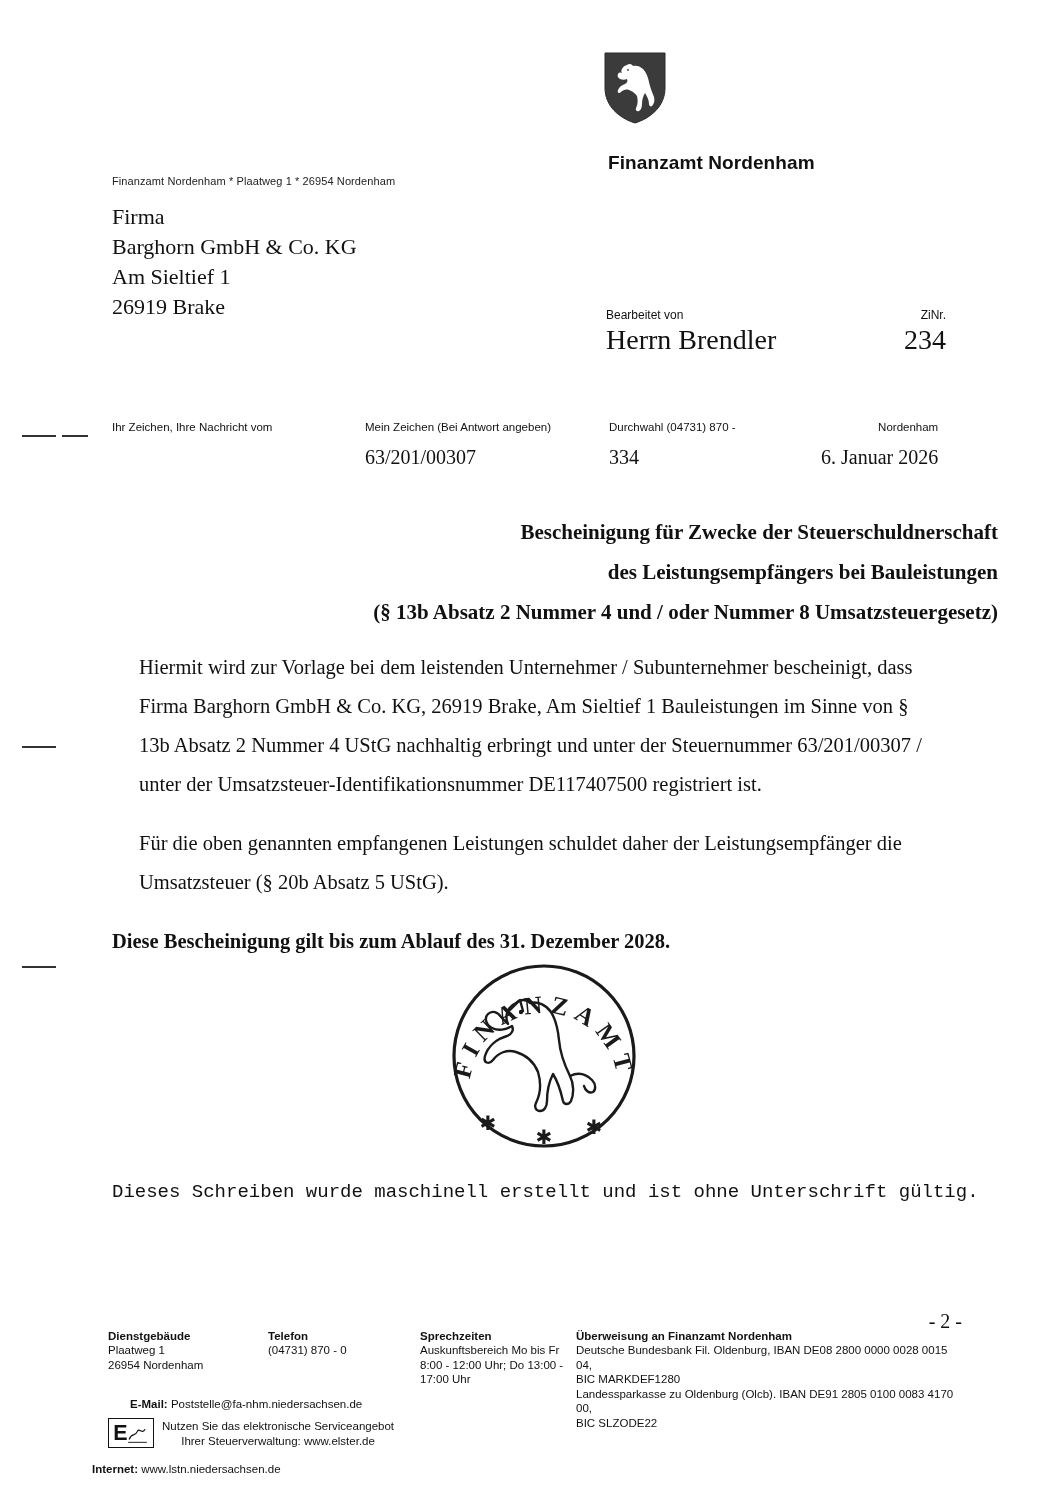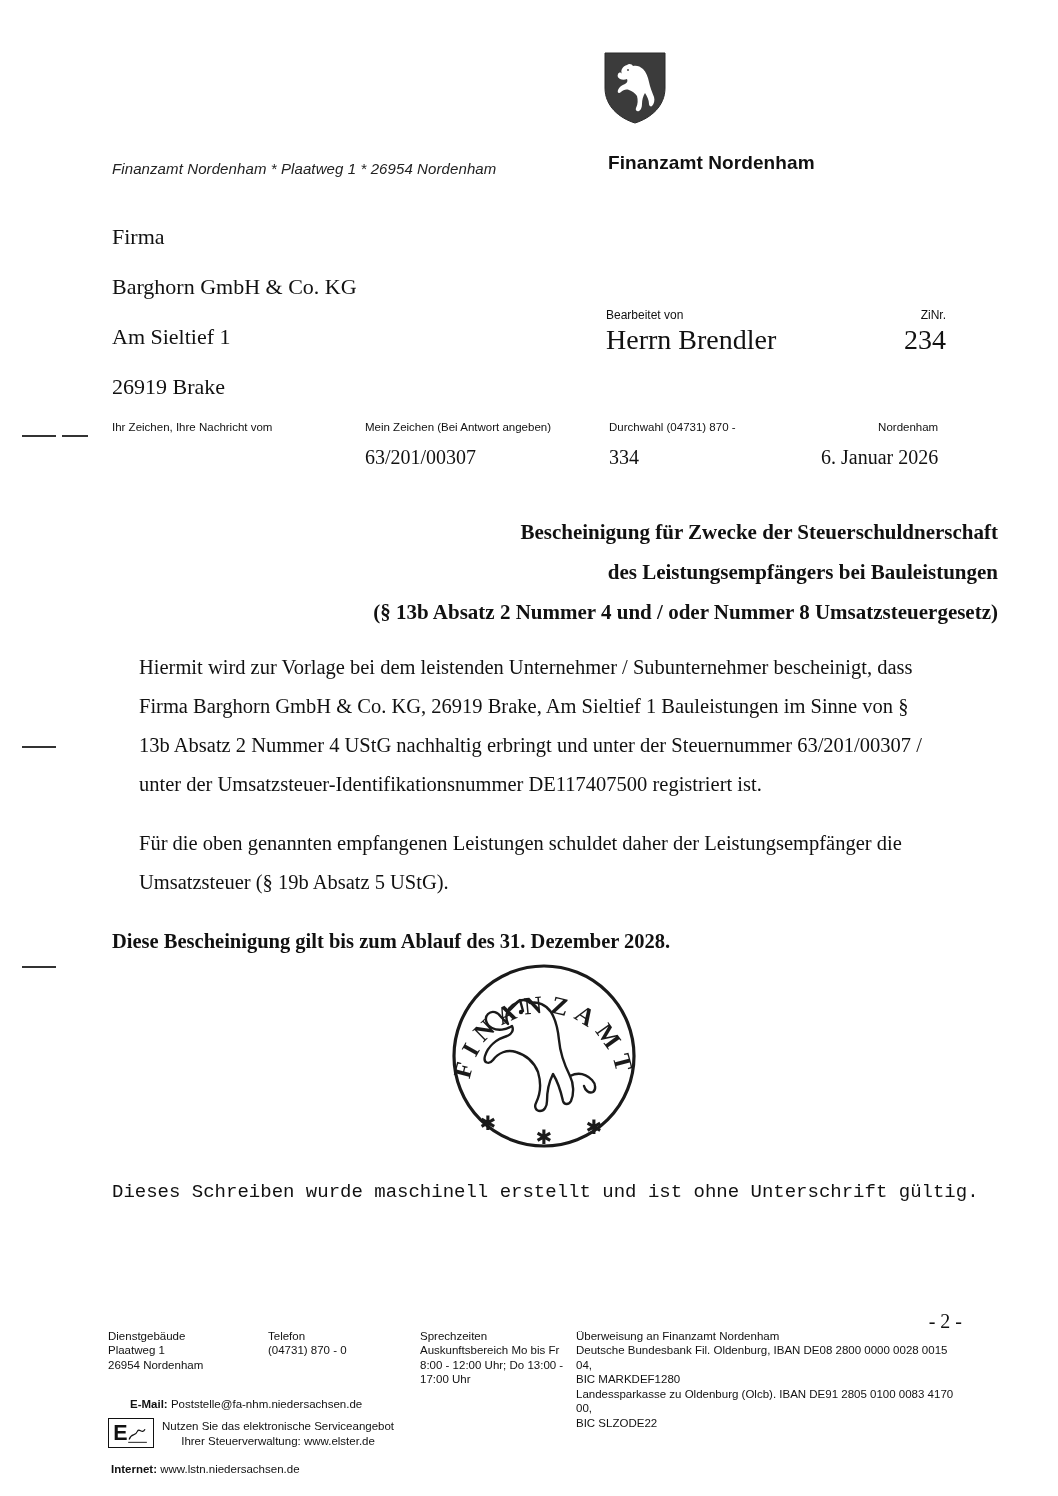--- a/index.html
+++ b/index.html
@@ -52,38 +52,37 @@
     font-size: 19px;
     font-weight: bold;
     letter-spacing: 0.1px;
     font-family: "Liberation Sans", "DejaVu Sans", sans-serif;
   }
 
   
   .sender-line {
     position: absolute;
     left: 112px;
-    top: 160px;
-    font-size: 15px;
+    top: 175px;
+    font-size: 11px;
     color: #222;
     letter-spacing: 0.1px;
     font-family: "Liberation Sans", "DejaVu Sans", sans-serif;
-    font-style: italic;
   }
 
   
   .recipient {
     position: absolute;
     left: 112px;
     top: 202px;
     font-size: 22px;
     line-height: 30px;
     font-family: "Liberation Serif", "DejaVu Serif", serif;
   }
-  .recipient div { white-space: pre; margin-top: 20px; }
+  .recipient div { white-space: pre; }
 
   
   .handler {
     position: absolute;
     left: 606px;
     top: 308px;
     width: 340px;
   }
   .handler .row {
     display: flex;
@@ -190,21 +189,21 @@
     position: absolute;
     left: 0;
     top: 1330px;
     width: 1058px;
     height: 160px;
     font-family: "Liberation Sans", "DejaVu Sans", sans-serif;
   }
   .fcol { position: absolute; top: 0; }
   .fcol .fhead {
     font-size: 11.5px;
-    font-weight: normal;
+    font-weight: bold;
     margin-bottom: 1px;
   }
   .fcol .fline {
     font-size: 11.5px;
     line-height: 14.5px;
     white-space: pre-wrap;
   }
   .fcol.f1 { left: 108px; width: 150px; }
   .fcol.f2 { left: 268px; width: 140px; }
   .fcol.f3 { left: 420px; width: 152px; }
@@ -241,21 +240,21 @@
     top: 1px;
     font-size: 11.5px;
     line-height: 14.5px;
     font-family: "Liberation Sans", "DejaVu Sans", sans-serif;
     white-space: pre-line;
     text-align: center;
   }
 
   .internet-line {
     position: absolute;
-    left: 111px;
+    left: 92px;
     top: 1463px;
     font-size: 11.5px;
     font-family: "Liberation Sans", "DejaVu Sans", sans-serif;
   }
   .internet-line .bold { font-weight: bold; }
 </style>
 </head>
 <body>
 
 <div id="page">
@@ -326,21 +325,21 @@
   </div>
 
   <div class="title-block">
     <div>Bescheinigung für Zwecke der Steuerschuldnerschaft</div>
     <div>des Leistungsempfängers bei Bauleistungen</div>
     <div>(§ 13b Absatz 2 Nummer 4 und / oder Nummer 8 Umsatzsteuergesetz)</div>
   </div>
 
   <div class="body-text">
     <p class="tight">Hiermit wird zur Vorlage bei dem leistenden Unternehmer / Subunternehmer bescheinigt, dass Firma Barghorn GmbH &amp; Co. KG, 26919 Brake, Am Sieltief 1 Bauleistungen im Sinne von § 13b Absatz 2 Nummer 4 UStG nachhaltig erbringt und unter der Steuernummer 63/201/00307 / unter der Umsatzsteuer-Identifikationsnummer DE117407500 registriert ist.</p>
-    <p class="tight">Für die oben genannten empfangenen Leistungen schuldet daher der Leistungsempfänger die Umsatzsteuer (§ 19b Absatz 5 UStG).</p>
+    <p class="tight">Für die oben genannten empfangenen Leistungen schuldet daher der Leistungsempfänger die Umsatzsteuer (§ 20b Absatz 5 UStG).</p>
     <p class="strong">Diese Bescheinigung gilt bis zum Ablauf des 31. Dezember 2028.</p>
   </div>
 
   <div class="seal">
     <svg viewBox="0 0 196 196" width="196" height="196">
       <defs>
         <path id="archPath" d="M 26,112 A 74,74 0 0 1 170,112" fill="none"></path>
       </defs>
       <circle cx="98" cy="98" r="90" fill="none" stroke="#1a1a1a" stroke-width="3.2"></circle>
       <text font-family="Liberation Serif, DejaVu Serif, serif" font-size="25" font-weight="bold" letter-spacing="7" fill="#1a1a1a">

